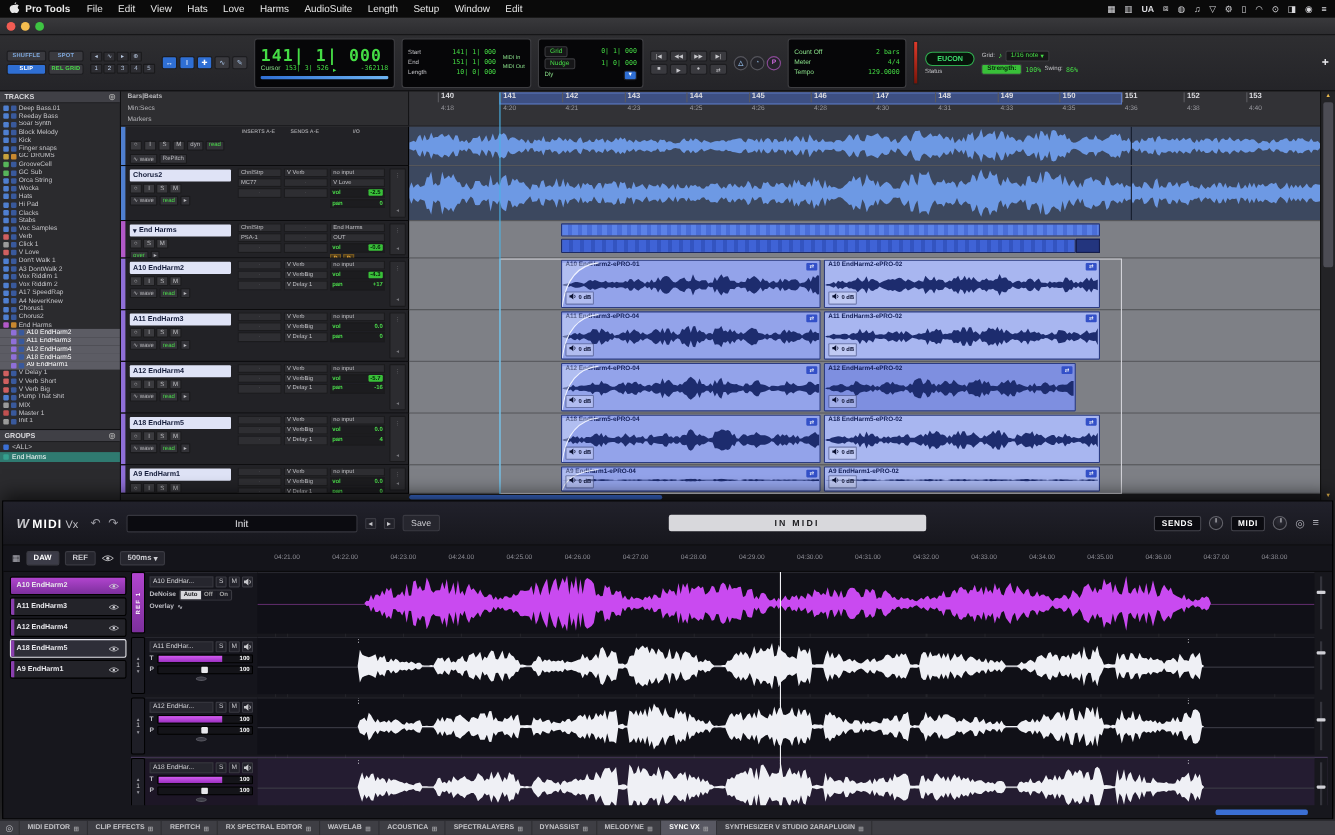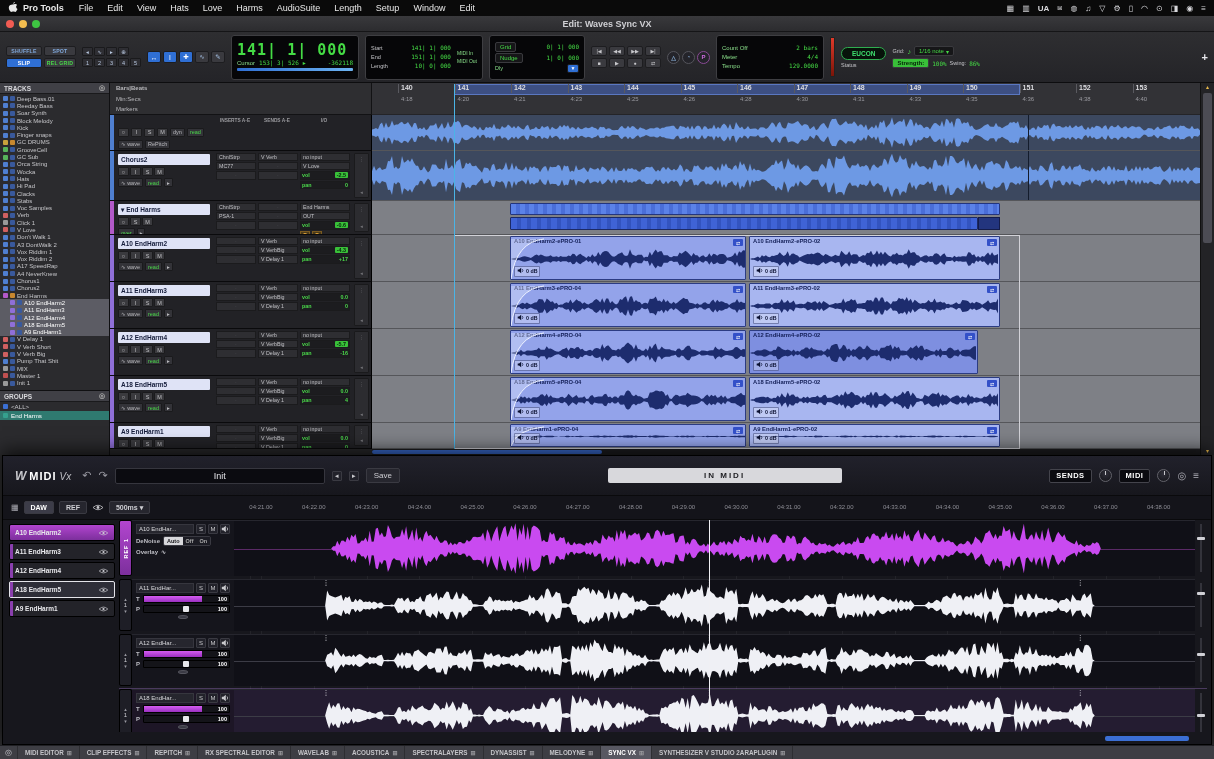--- a/index.html
+++ b/index.html
@@ -125,21 +125,21 @@
 .clip .fade{position:absolute;left:0;top:0;width:34px;height:100%;}
 .v-scroll{position:absolute;right:0;top:0;width:14px;bottom:0;background:#232326;border-left:1px solid #111;}
 .v-thumb{position:absolute;left:2px;right:2px;top:10px;height:150px;background:#4c4c54;border-radius:2px;}
 .v-arrow{position:absolute;left:0;right:0;text-align:center;color:#e8b84a;font-size:6px;line-height:8px;}
 
 .plugin{position:absolute;left:2px;right:2px;top:455px;height:290px;background:#17171d;border:1px solid #000;box-shadow:0 -5px 16px rgba(0,0,0,.65);z-index:40;}
 .pg-head{position:absolute;top:0;left:0;right:0;height:40px;display:flex;align-items:center;gap:7px;padding:0 12px;background:linear-gradient(#21212b,#17171d);border-bottom:1px solid #0a0a0c;}
 .pg-logo{display:flex;align-items:baseline;gap:3px;color:#fff;margin-right:4px;}
 .pg-logo .w{color:#c8c8cc;font-weight:bold;font-size:12px;font-style:italic;}
 .brand{font-weight:bold;font-size:11px;letter-spacing:1px;}
-.brandvx{font-size:10px;color:#c0c0c6;font-style:italic;}
+.brandvx{font-size:10px;color:#c0c0c6;}
 .pg-undo{color:#9a9aa2;font-size:11px;}
 .preset{width:210px;height:16px;background:#0b0b10;border:1px solid #36363e;border-radius:2px;color:#e0e0e4;font-size:9px;display:flex;align-items:center;justify-content:center;}
 .pg-btn{height:15px;background:#26262e;border:1px solid #3a3a42;border-radius:2px;color:#cfcfd4;font-size:8px;display:flex;align-items:center;padding:0 7px;}
 .pg-btn.sm{padding:0 4px;font-size:7px;}
 .insync{width:234px;height:15px;background:#d8d8dc;border-radius:2px;color:#1c1c20;font-weight:bold;font-size:8px;letter-spacing:2px;display:flex;align-items:center;justify-content:center;margin:0 auto;}
 .knob{width:13px;height:13px;border-radius:50%;border:1px solid #62626a;background:radial-gradient(circle at 50% 35%,#30303a,#131318);position:relative;flex:none;}
 .knob::after{content:"";position:absolute;left:50%;top:1px;width:1px;height:4px;background:#c8c8cc;}
 .pg-chip{height:14px;background:#0b0b10;border:1px solid #44444c;border-radius:2px;color:#fff;font-weight:bold;font-size:7.5px;display:flex;align-items:center;padding:0 6px;letter-spacing:.5px;}
 .pg-ico{color:#b0b0b8;font-size:10px;}
 .pg-toolbar{position:absolute;top:40px;left:0;right:0;height:24px;display:flex;align-items:stretch;border-bottom:1px solid #0a0a0c;background:#14141a;}
@@ -238,21 +238,20 @@
         <span>◨</span>
         <span>◉</span>
         <span>≡</span>
       </div>
   </div>
 
   <div class="titlebar">
     <span class="tl r"></span>
     <span class="tl y"></span>
     <span class="tl g"></span>
-    <span class="tb-title">Edit: Waves Sync VX</span>
   </div>
 
   <div class="toolbar">
     <div class="modes">
       <span class="mode">SHUFFLE</span>
       <span class="mode">SPOT</span>
       <span class="mode on">SLIP</span>
       <span class="mode rel">REL GRID</span>
     </div>
     <div class="tg">

